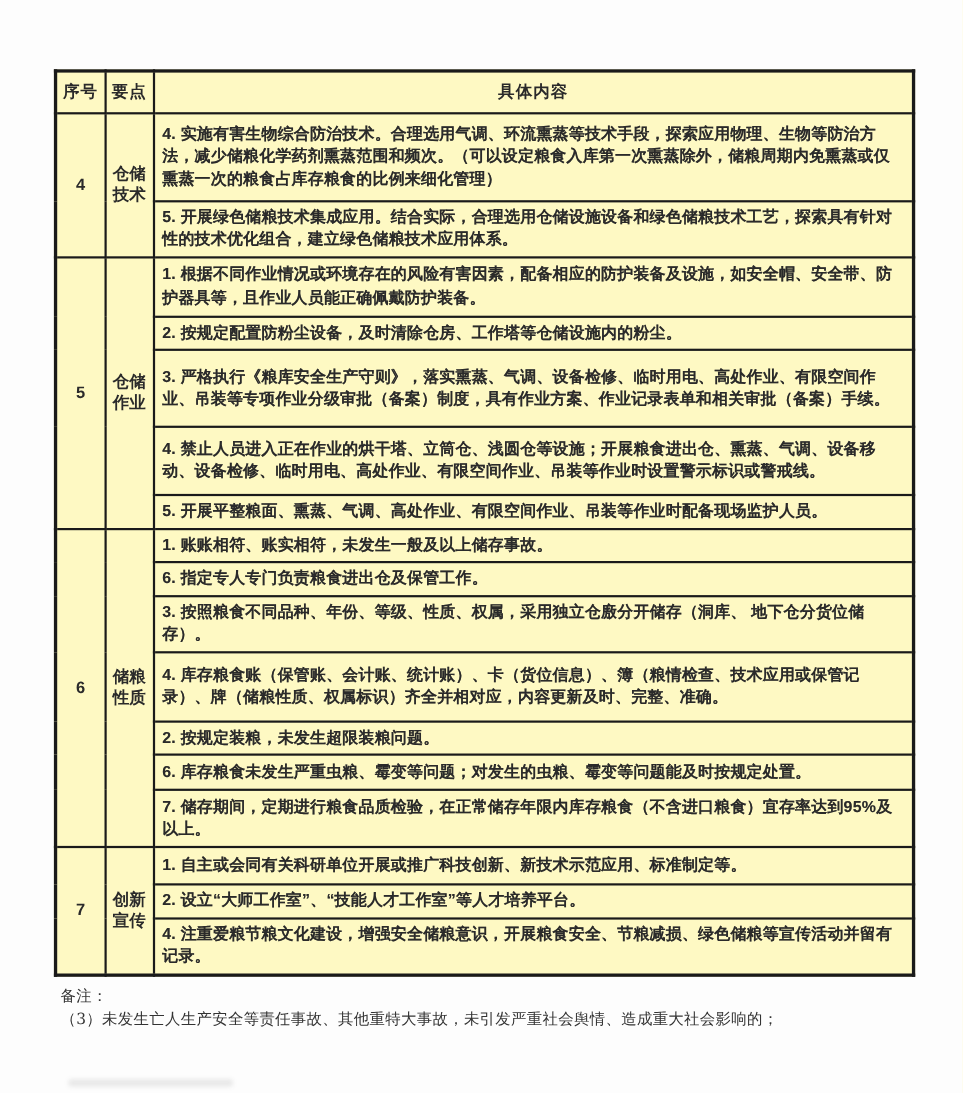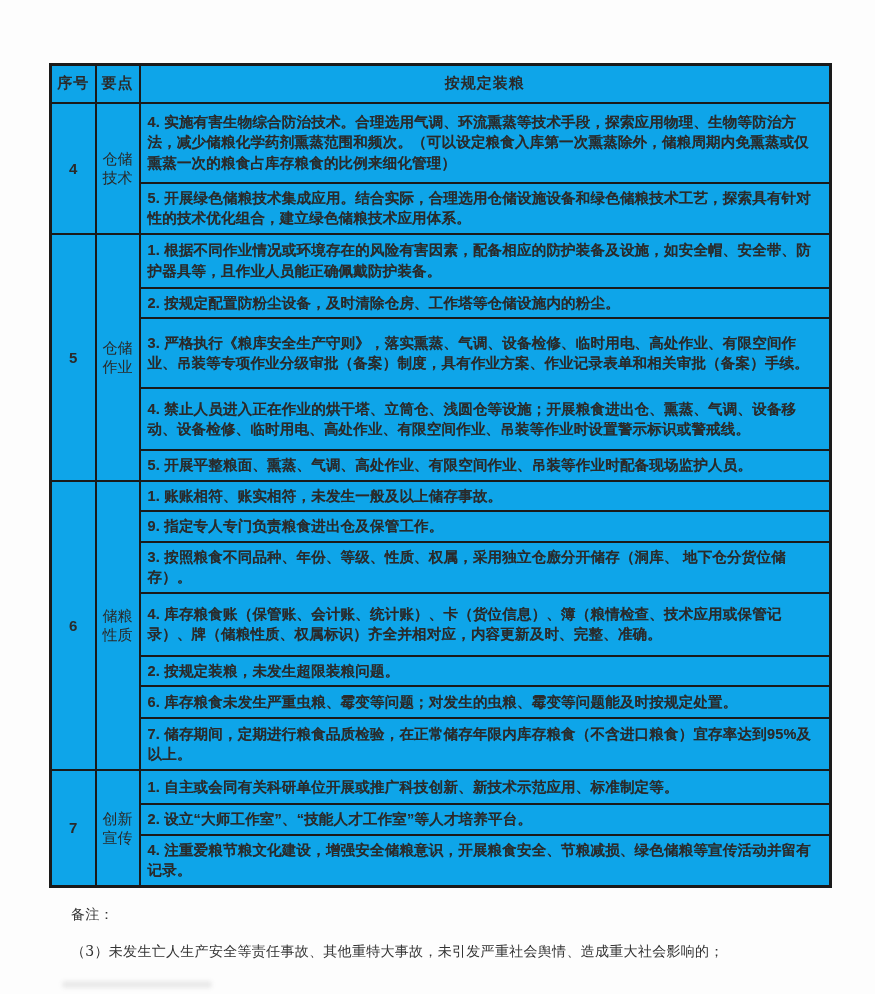--- a/index.html
+++ b/index.html
@@ -11,72 +11,72 @@
     height:994px; position:relative; overflow:hidden;
     font-family:"Liberation Sans","DejaVu Sans",sans-serif;
     color:var(--ink);
   }
   .page{position:absolute; inset:0;}
   table.doc{
     border-collapse:collapse;
     margin:63px 0 0 49px;
     width:783px;
     table-layout:fixed;
-    background:#0ea5e9;
+    background:#fef9c3;
   }
   table.doc, table.doc th, table.doc td{
     border:2.5px solid var(--border);
   }
   table.doc{border-width:3px;}
   th{
     height:38px; font-size:15px; font-weight:bold; text-align:center;
     letter-spacing:1px; color:var(--ink);
   }
   td{vertical-align:middle;}
   .c-no{
     width:45px; text-align:center; font-size:15px; font-weight:bold;
   }
   .c-pt{
-    width:44px; text-align:center; font-size:15px; font-weight:normal;
+    width:44px; text-align:center; font-size:15px; font-weight:bold;
     line-height:19px; word-break:break-all; padding:0 1px;
   }
   .c-ct{
     font-size:14.5px; font-weight:bold; line-height:20.5px;
     padding:4px 8px 4px 7px; text-align:left; letter-spacing:0.2px;
     word-break:break-all;
     text-shadow:0 0 0.6px rgba(40,40,40,0.45);
   }
   .notes{
     margin:8px 0 0 55px; width:780px;
     font-family:"DejaVu Serif","Liberation Serif",serif;
     color:var(--note-ink); font-size:14px; line-height:21.5px;
     letter-spacing:0.3px;
   }
-  .notes p{margin:16px;}
+  .notes p{margin:0;}
   .scan-smudge{
     position:absolute; left:62px; top:981px; width:150px; height:7px;
     background:rgba(60,60,60,0.10); border-radius:4px; filter:blur(2px);
   }
 </style>
 </head>
 <body>
 
 <div class="page">
 
   <table class="doc">
     <colgroup>
       <col style="width:45px">
         <col style="width:44px">
         <col>
     </colgroup>
     <thead>
       <tr>
         <th>序号</th>
         <th>要点</th>
-        <th>按规定装粮</th>
+        <th>具体内容</th>
       </tr>
     </thead>
     <tbody>
 
       <tr style="height:80px">
         <td class="c-no" rowspan="2">4</td>
         <td class="c-pt" rowspan="2">仓储技术</td>
         <td class="c-ct">4. 实施有害生物综合防治技术。合理选用气调、环流熏蒸等技术手段，探索应用物理、生物等防治方法，减少储粮化学药剂熏蒸范围和频次。（可以设定粮食入库第一次熏蒸除外，储粮周期内免熏蒸或仅熏蒸一次的粮食占库存粮食的比例来细化管理）</td>
       </tr>
       <tr style="height:48px">
@@ -100,21 +100,21 @@
       <tr style="height:17px">
         <td class="c-ct">5. 开展平整粮面、熏蒸、气调、高处作业、有限空间作业、吊装等作业时配备现场监护人员。</td>
       </tr>
 
       <tr style="height:26px">
         <td class="c-no" rowspan="7">6</td>
         <td class="c-pt" rowspan="7">储粮性质</td>
         <td class="c-ct">1. 账账相符、账实相符，未发生一般及以上储存事故。</td>
       </tr>
       <tr style="height:24px">
-        <td class="c-ct">9. 指定专人专门负责粮食进出仓及保管工作。</td>
+        <td class="c-ct">6. 指定专人专门负责粮食进出仓及保管工作。</td>
       </tr>
       <tr style="height:37px">
         <td class="c-ct">3. 按照粮食不同品种、年份、等级、性质、权属，采用独立仓廒分开储存（洞库、 地下仓分货位储存）。</td>
       </tr>
       <tr style="height:63px">
         <td class="c-ct">4. 库存粮食账（保管账、会计账、统计账）、卡（货位信息）、簿（粮情检查、技术应用或保管记录）、牌（储粮性质、权属标识）齐全并相对应，内容更新及时、完整、准确。</td>
       </tr>
       <tr style="height:30px">
         <td class="c-ct">2. 按规定装粮，未发生超限装粮问题。</td>
       </tr>

